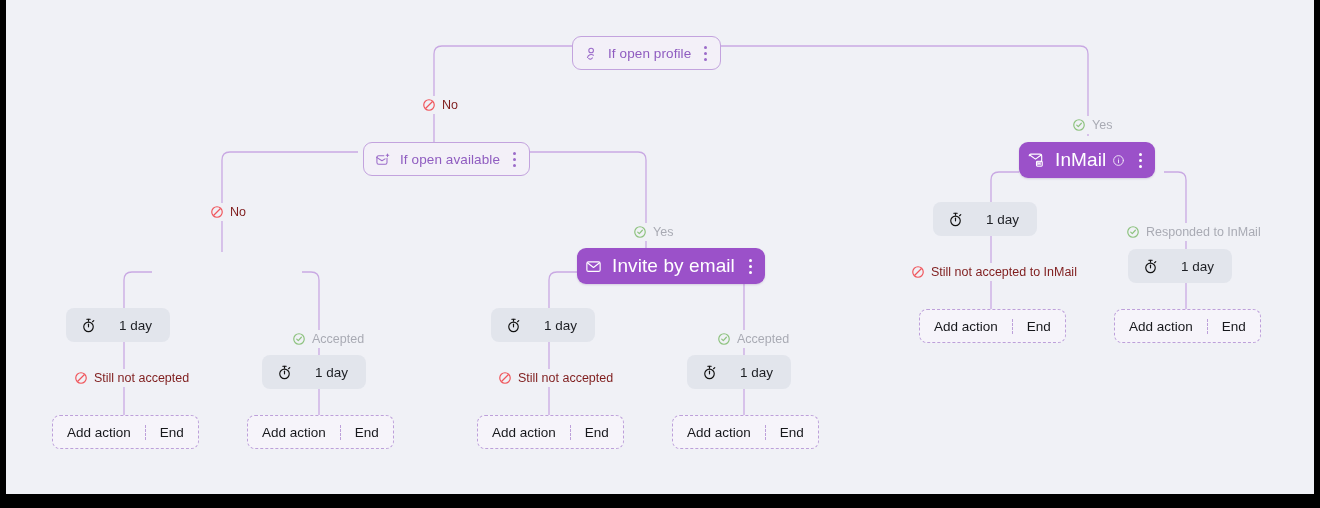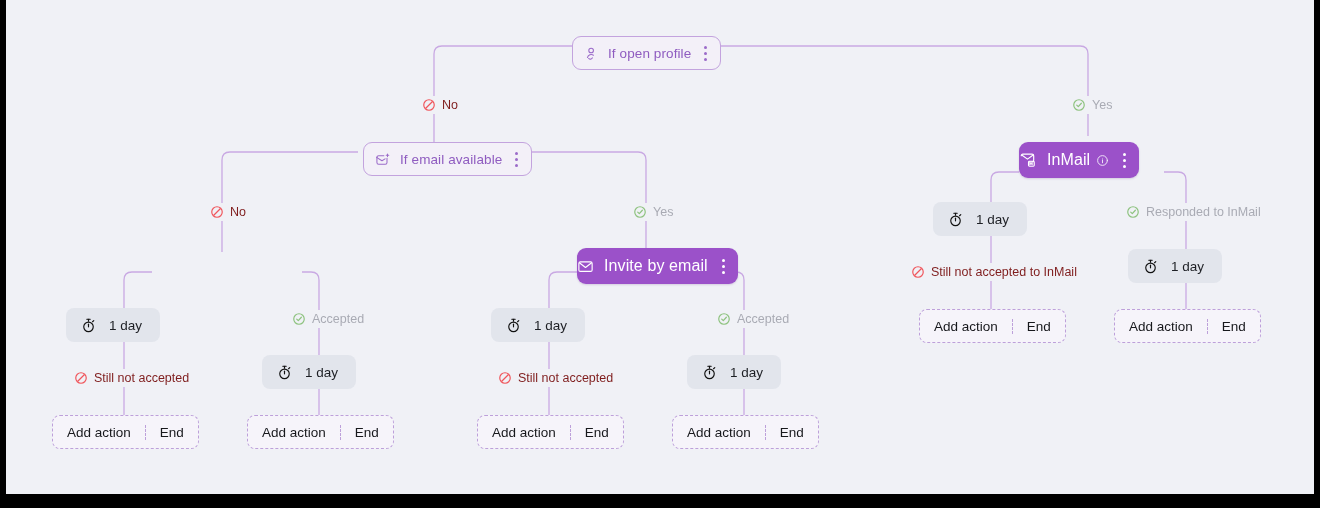--- a/index.html
+++ b/index.html
@@ -37,35 +37,35 @@
     text-align: right;
   }
   .cond .label { color: #8f5cc0; letter-spacing: .1px; }
 
   
   .act {
     height: 36px;
     border-radius: 9px;
     background: #9b51c9;
     color: #fff;
-    padding: 0 9px 0 0;
+    padding: 0 9px 0 8px;
     gap: 10px;
-    font-size: 16px;
+    font-size: 19px;
     box-shadow: 0 1px 2px rgba(90,40,130,.18);
   }
   .act .label { color:#fff; letter-spacing:.1px; }
 
   
   .delay {
     height: 34px;
     border-radius: 8px;
     background: #e2e5ec;
     color: #1d1f24;
     padding: 0 18px 0 14px;
-    gap: 12px;
+    gap: 22px;
     font-size: 13.5px;
   }
 
   
   .term {
     height: 34px;
     border: 1px dashed #bda0da;
     border-radius: 8px;
     background: #f6f4fa;
     display: flex; align-items: center;
@@ -79,21 +79,21 @@
   
   .blabel {
     position: absolute;
     display: flex; align-items: center; gap: 6px;
     font-size: 12.5px; color: #a9abb4;
     background: #f0f1f6;
     padding: 2px 6px 2px 2px;
     white-space: nowrap;
   }
   .blabel.neg { color: #7f1d1d; }
-  .blabel.pos { color: #a9abb4; }
+  .blabel.pos { color: #a9abb4; margin-top: 20px; }
 
   .dots { display: flex; flex-direction: column; gap: 3px; padding: 0 4px; }
   .dots i { display:block; width: 3px; height: 3px; border-radius: 50%; background: currentColor; }
   .cond .dots i { background: #9b6bc9; }
   .act .dots i { background: #fff; }
 
   svg.ic { display:block; }
 </style>
 </head>
 <body>
@@ -166,21 +166,21 @@
 
   <div class="node cond" style="left:357px; top:142px;">
     <span>
       <svg class="ic" width="16" height="15" viewBox="0 0 20 18" fill="none" stroke="#9b6bc9" stroke-width="1.3" stroke-linecap="round" stroke-linejoin="round">
         <path d="M2.4 6.2v6.6a2.2 2.2 0 0 0 2.2 2.2h8.2a2.2 2.2 0 0 0 2.2-2.2V7.4"></path>
         <path d="M2.4 6.6 8.7 10.6 12.6 8.2"></path>
         <path d="M2.4 6.4a2.2 2.2 0 0 1 2.2-2.2h6.5"></path>
         <path d="M15.6 2.2v3.2M14 3.8h3.2"></path>
       </svg>
     </span>
-    <span class="label">If email available</span>
+    <span class="label">If open available</span>
     <span class="dots">
         <i></i>
         <i></i>
         <i></i>
       </span>
   </div>
 
   <div class="blabel neg" style="left:202px; top:203px;">
     <span>
       <svg class="ic" width="14" height="14" viewBox="0 0 16 16" fill="none" stroke="#f0565c" stroke-width="1.35">

